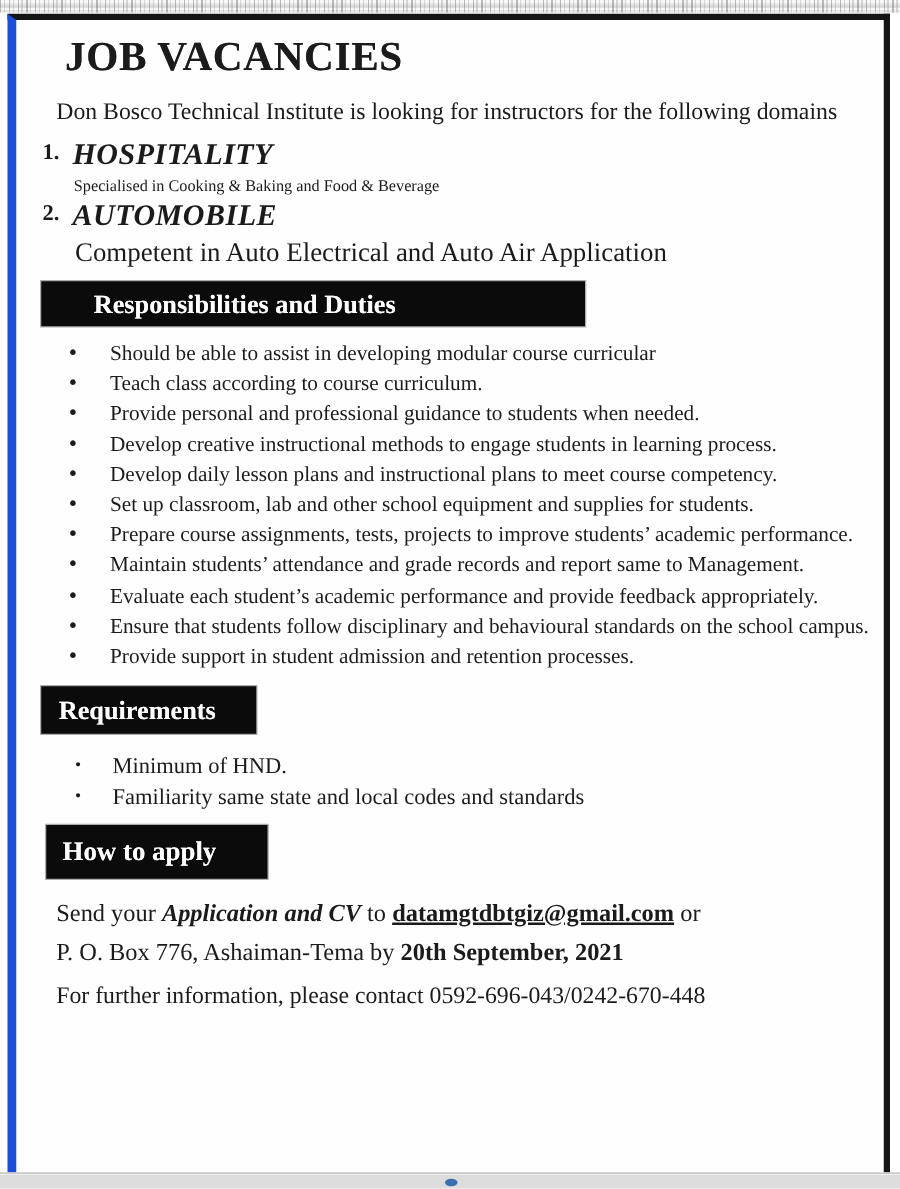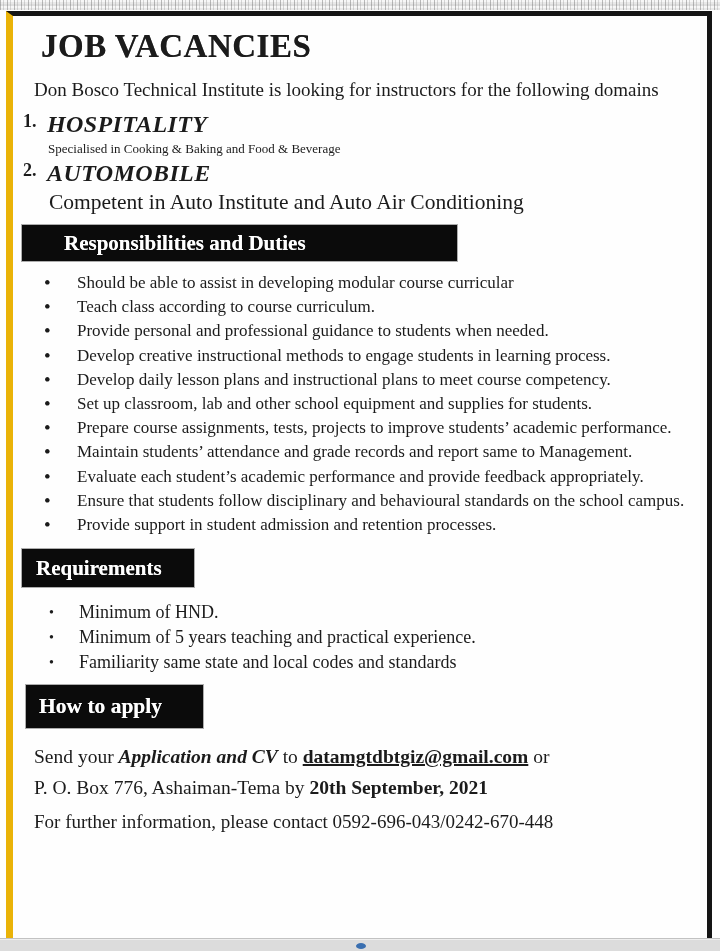--- a/index.html
+++ b/index.html
@@ -16,24 +16,24 @@
     position: absolute; top: 0; left: 0; width: 720px; height: 10px;
     background:
       repeating-linear-gradient(90deg, rgba(110,110,110,.45) 0 1px, rgba(255,255,255,0) 1px 3px,
         rgba(150,150,150,.35) 3px 4px, rgba(255,255,255,0) 4px 7px),
       repeating-linear-gradient(0deg, #e9e9e9 0 2px, #f7f7f7 2px 4px, #dedede 4px 6px);
   }
   
   .frame {
     position: absolute; left: 6px; top: 11px; right: 8px; bottom: 13px;
     border-top: 5px solid #151515;
-    border-left: 7px solid #eab308;
+    border-left: 7px solid #1d4ed8;
     border-right: 5px solid #151515;
     background: #fefefe;
-    padding: 8px 12px 0 8px;
+    padding: 8px 12px 0 19px;
     overflow: hidden;
   }
   .title {
     margin: 4px 0 0 20px;
     font-size: 33px; font-weight: bold; letter-spacing: 0.5px;
     text-shadow: 0 0 0.5px rgba(0,0,0,.6);
   }
   .intro { margin: 14px 0 0 13px; font-size: 19px; }
   .domains { margin: 10px 0 0 2px; }
   .domain-row { display: flex; }
@@ -116,21 +116,21 @@
   <div class="domains">
     <div class="domain-row">
       <span class="domain-num">1.</span>
       <span class="domain-name">HOSPITALITY</span>
     </div>
     <div class="domain-detail">Specialised in Cooking &amp; Baking and Food &amp; Beverage</div>
     <div class="domain-row">
       <span class="domain-num">2.</span>
       <span class="domain-name">AUTOMOBILE</span>
     </div>
-    <div class="domain-detail large">Competent in Auto Institute and Auto Air Conditioning</div>
+    <div class="domain-detail large">Competent in Auto Electrical and Auto Air Application</div>
   </div>
 
   <div class="section-bar bar-resp">Responsibilities and Duties</div>
 
   <ul class="resp-list">
     <li>Should be able to assist in developing modular course curricular</li>
     <li>Teach class according to course curriculum.</li>
     <li>Provide personal and professional guidance to students when needed.</li>
     <li>Develop creative instructional methods to engage students in learning process.</li>
     <li>Develop daily lesson plans and instructional plans to meet course competency.</li>
@@ -139,21 +139,20 @@
     <li>Maintain students’ attendance and grade records and report same to Management.</li>
     <li>Evaluate each student’s academic performance and provide feedback appropriately.</li>
     <li>Ensure that students follow disciplinary and behavioural standards on the school campus.</li>
     <li>Provide support in student admission and retention processes.</li>
   </ul>
 
   <div class="section-bar bar-req">Requirements</div>
 
   <ul class="req-list">
     <li>Minimum of HND.</li>
-    <li>Minimum of 5 years teaching and practical experience.</li>
     <li>Familiarity same state and local codes and standards</li>
   </ul>
 
   <div class="section-bar bar-apply">How to apply</div>
 
   <p class="apply-para"><span>Send your </span><span class="em-bi">Application and CV</span><span> to </span><span class="email">datamgtdbtgiz@gmail.com</span><span> or</span><br><span>P. O. Box 776, Ashaiman-Tema by </span><span class="bold">20th September, 2021</span></p>
 
   <p class="contact-line">For further information, please contact 0592-696-043/0242-670-448</p>
 
 </div>

